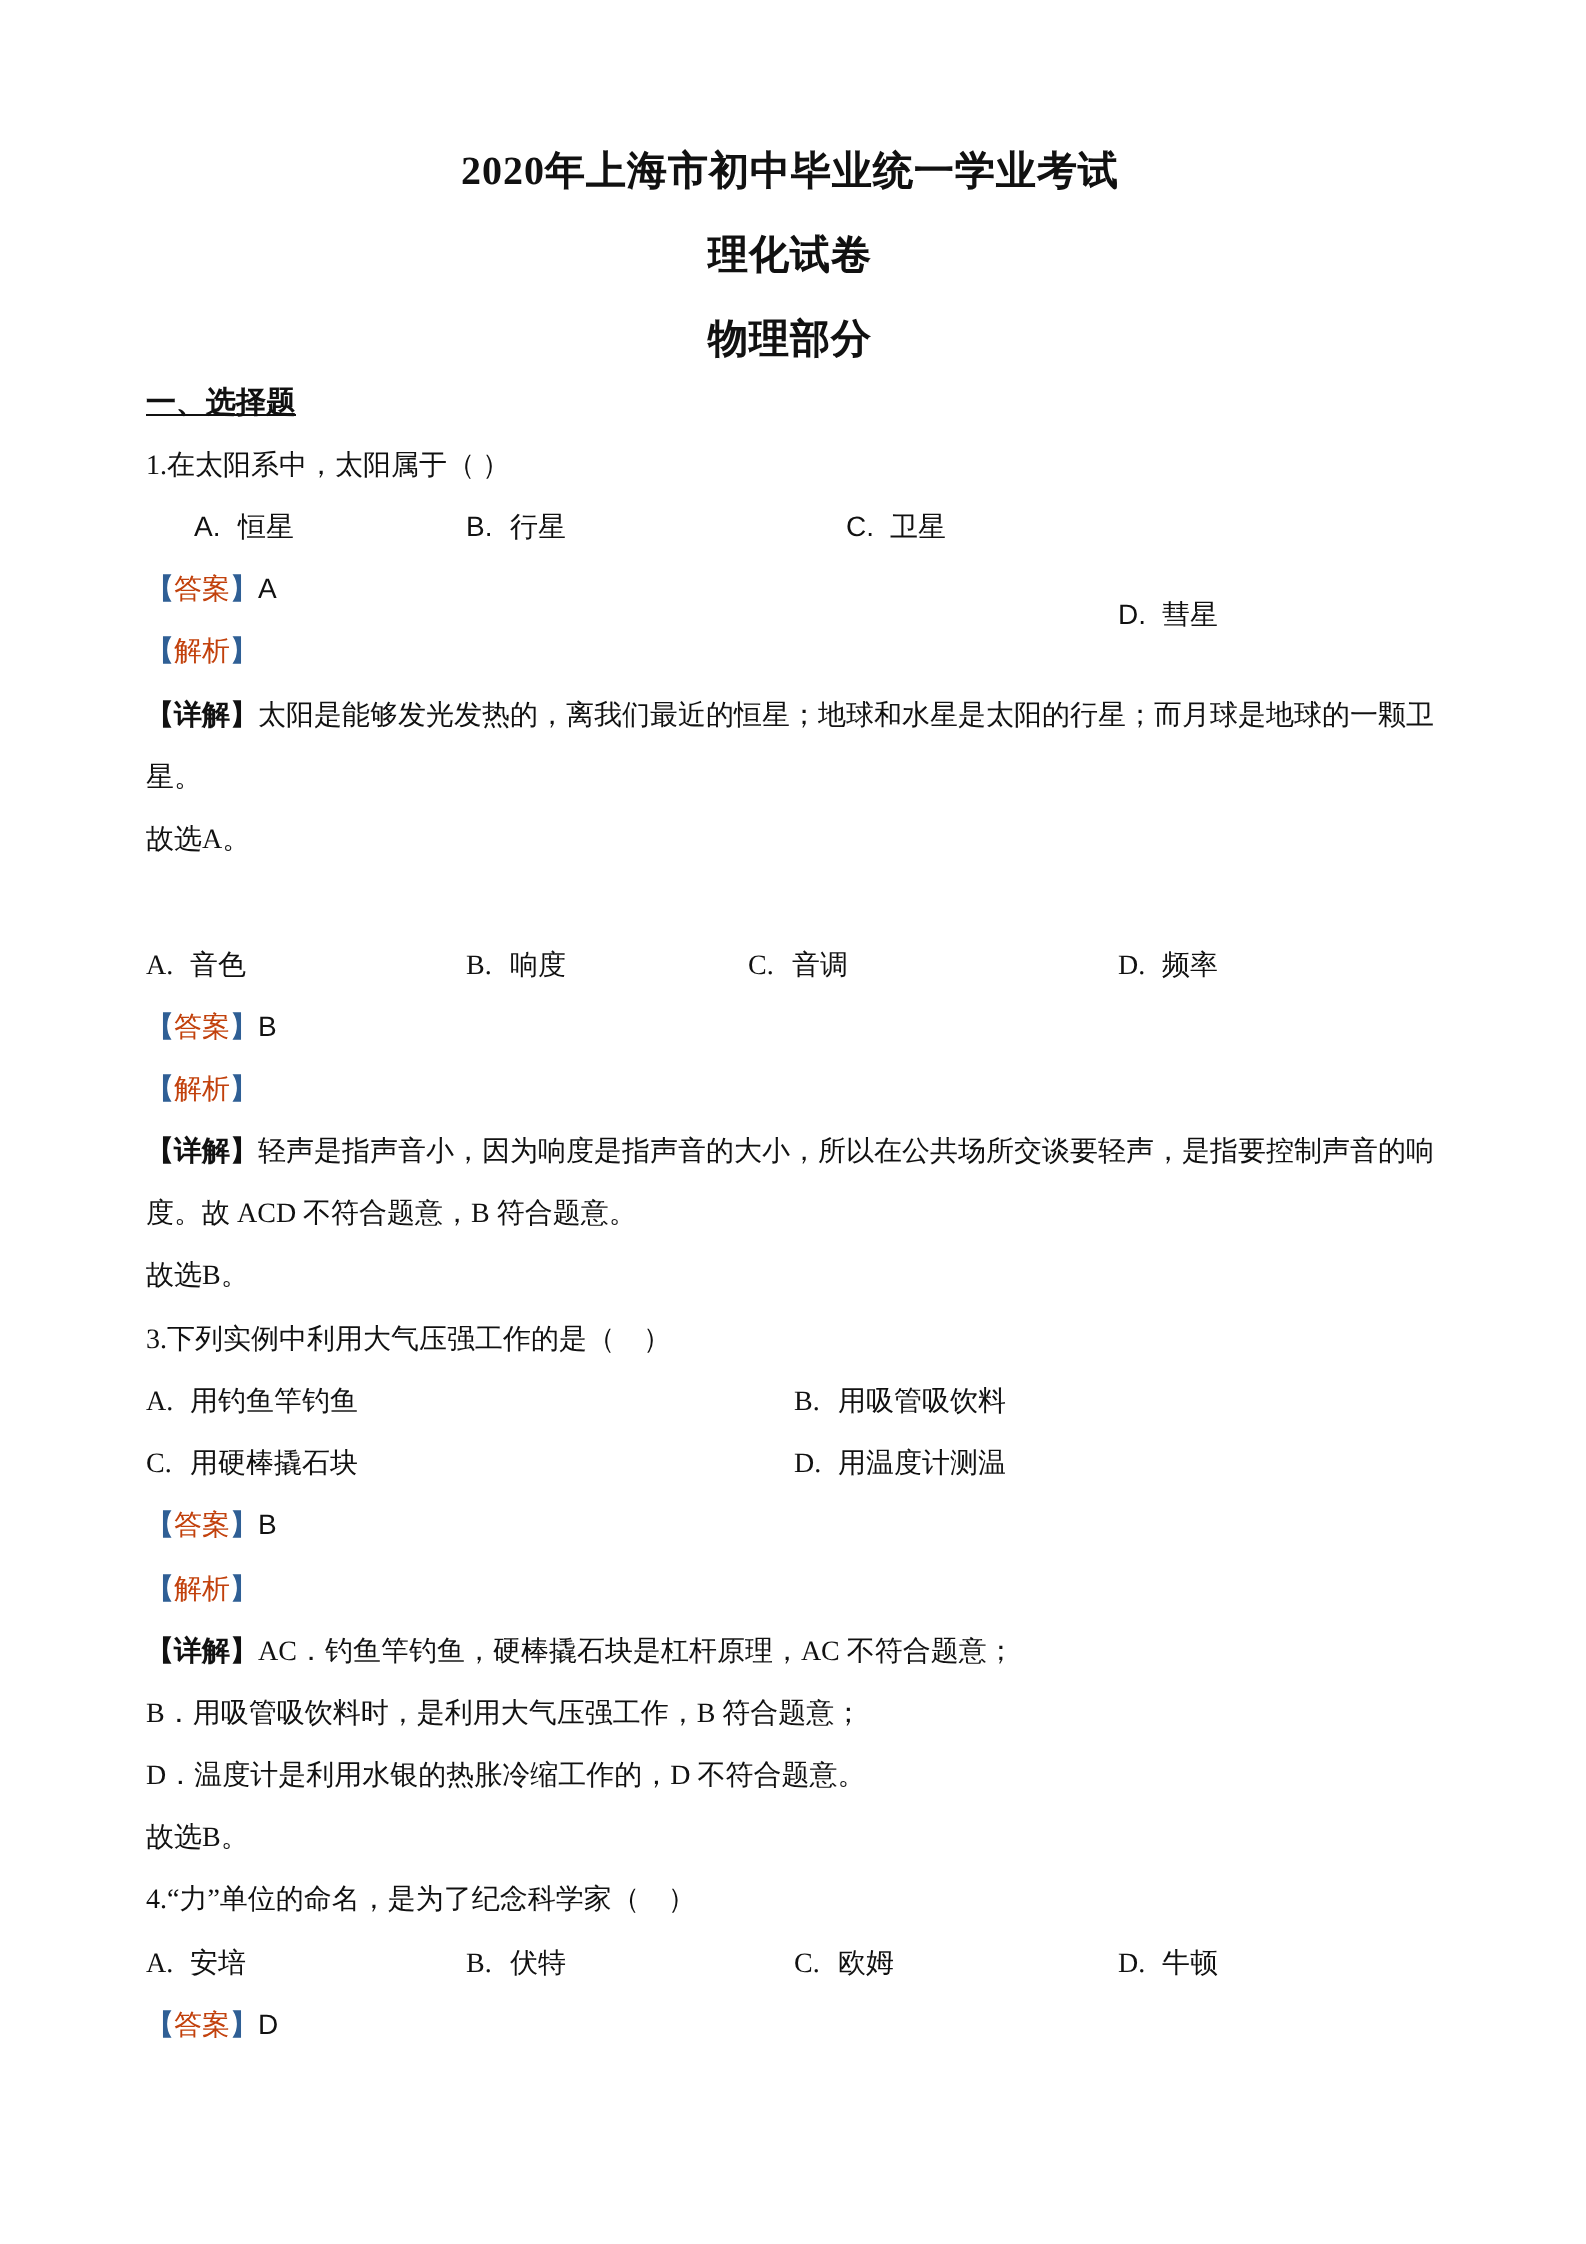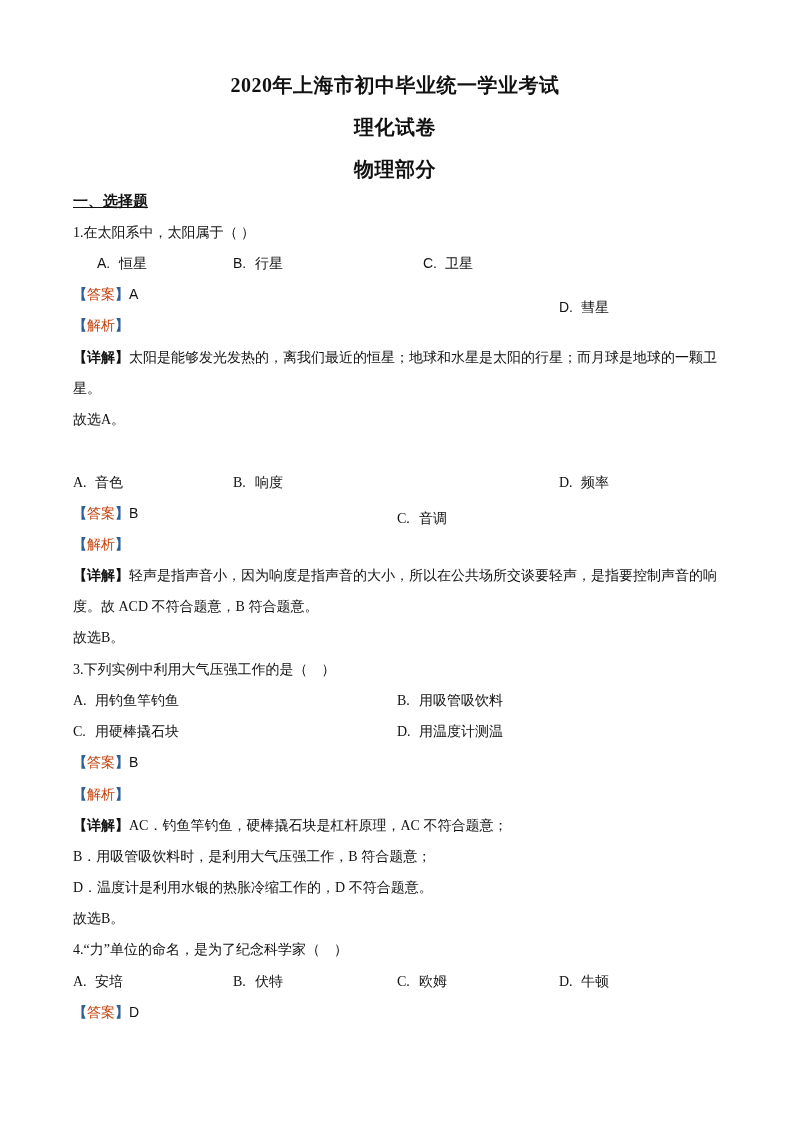--- a/index.html
+++ b/index.html
@@ -35,21 +35,21 @@
   <div class="opt" style="left:397px; top:255px;margin-left:26px;"><span class="lbl sans">C.</span><span>卫星</span></div>
   <div class="opt" style="left:559px; top:255px;margin-top:44px;"><span class="lbl sans">D.</span><span>彗星</span></div>
   <div class="line" style="top:286px;"><span class="tag tag-b">【</span><span class="tag">答案</span><span class="tag tag-b">】</span><span class="ans">A</span></div>
   <div class="line" style="top:317px;"><span class="tag tag-b">【</span><span class="tag">解析</span><span class="tag tag-b">】</span></div>
   <div class="line" style="top:349px;"><span class="detail-b">【详解】</span><span>太阳是能够发光发热的，离我们最近的恒星；地球和水星是太阳的行星；而月球是地球的一颗卫</span></div>
   <div class="line" style="top:380px;">星。</div>
   <div class="line" style="top:411px;">故选A。</div>
 
   <div class="opt" style="left:73px; top:474px;"><span class="lbl">A.</span><span>音色</span></div>
   <div class="opt" style="left:233px; top:474px;"><span class="lbl">B.</span><span>响度</span></div>
-  <div class="opt" style="left:397px; top:474px;margin-top:36px;"><span class="lbl">C.</span><span>音调</span></div>
+  <div class="opt" style="left:374px; top:474px;"><span class="lbl">C.</span><span>音调</span></div>
   <div class="opt" style="left:559px; top:474px;"><span class="lbl">D.</span><span>频率</span></div>
   <div class="line" style="top:505px;"><span class="tag tag-b">【</span><span class="tag">答案</span><span class="tag tag-b">】</span><span class="ans">B</span></div>
   <div class="line" style="top:536px;"><span class="tag tag-b">【</span><span class="tag">解析</span><span class="tag tag-b">】</span></div>
   <div class="line" style="top:567px;"><span class="detail-b">【详解】</span><span>轻声是指声音小，因为响度是指声音的大小，所以在公共场所交谈要轻声，是指要控制声音的响</span></div>
   <div class="line" style="top:598px;">度。故 ACD 不符合题意，B 符合题意。</div>
   <div class="line" style="top:629px;">故选B。</div>
 
   <div class="line" style="top:661px;">3.下列实例中利用大气压强工作的是（　）</div>
   <div class="opt" style="left:73px; top:692px;"><span class="lbl">A.</span><span>用钓鱼竿钓鱼</span></div>
   <div class="opt" style="left:397px; top:692px;"><span class="lbl">B.</span><span>用吸管吸饮料</span></div>

